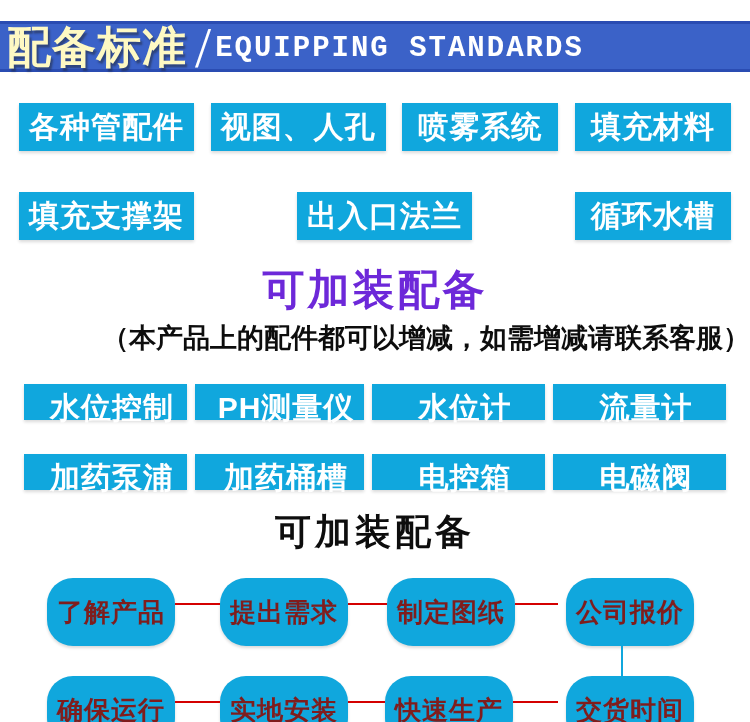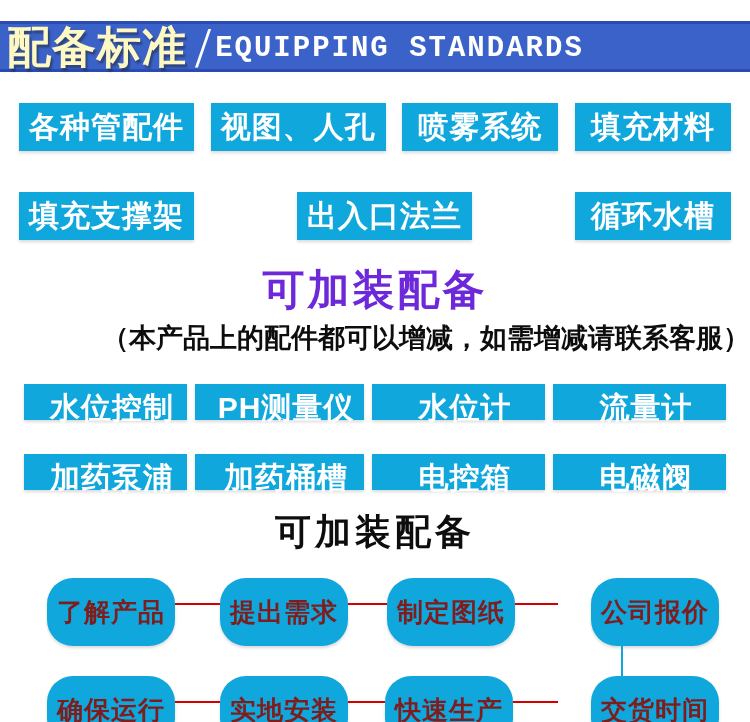--- a/index.html
+++ b/index.html
@@ -73,21 +73,21 @@
     background:#10a7dd;color:#7f1d1d;font-size:26px;font-weight:700;
     display:flex;align-items:center;justify-content:center;letter-spacing:1px;
     box-shadow:0 2px 3px rgba(0,0,0,.15);
   }
   .r1{top:24px;}
   .r2{top:122px;}
   .p-a{left:47px;}
   .p-b{left:220px;}
   .p-c{left:387px;}
   .p-c2{left:385px;}
-  .p-d{left:591px;}
+  .p-d{left:566px;}
   .hline{position:absolute;height:2px;background:#d40000;}
   .hl1{top:49px;}
   .hl2{top:147px;}
   .s1{left:175px;width:45px;}
   .s2{left:348px;width:39px;}
   .s3{left:515px;width:43px;}
   .s4{left:175px;width:45px;}
   .s5{left:348px;width:37px;}
   .s6{left:513px;width:45px;}
   .vline{

